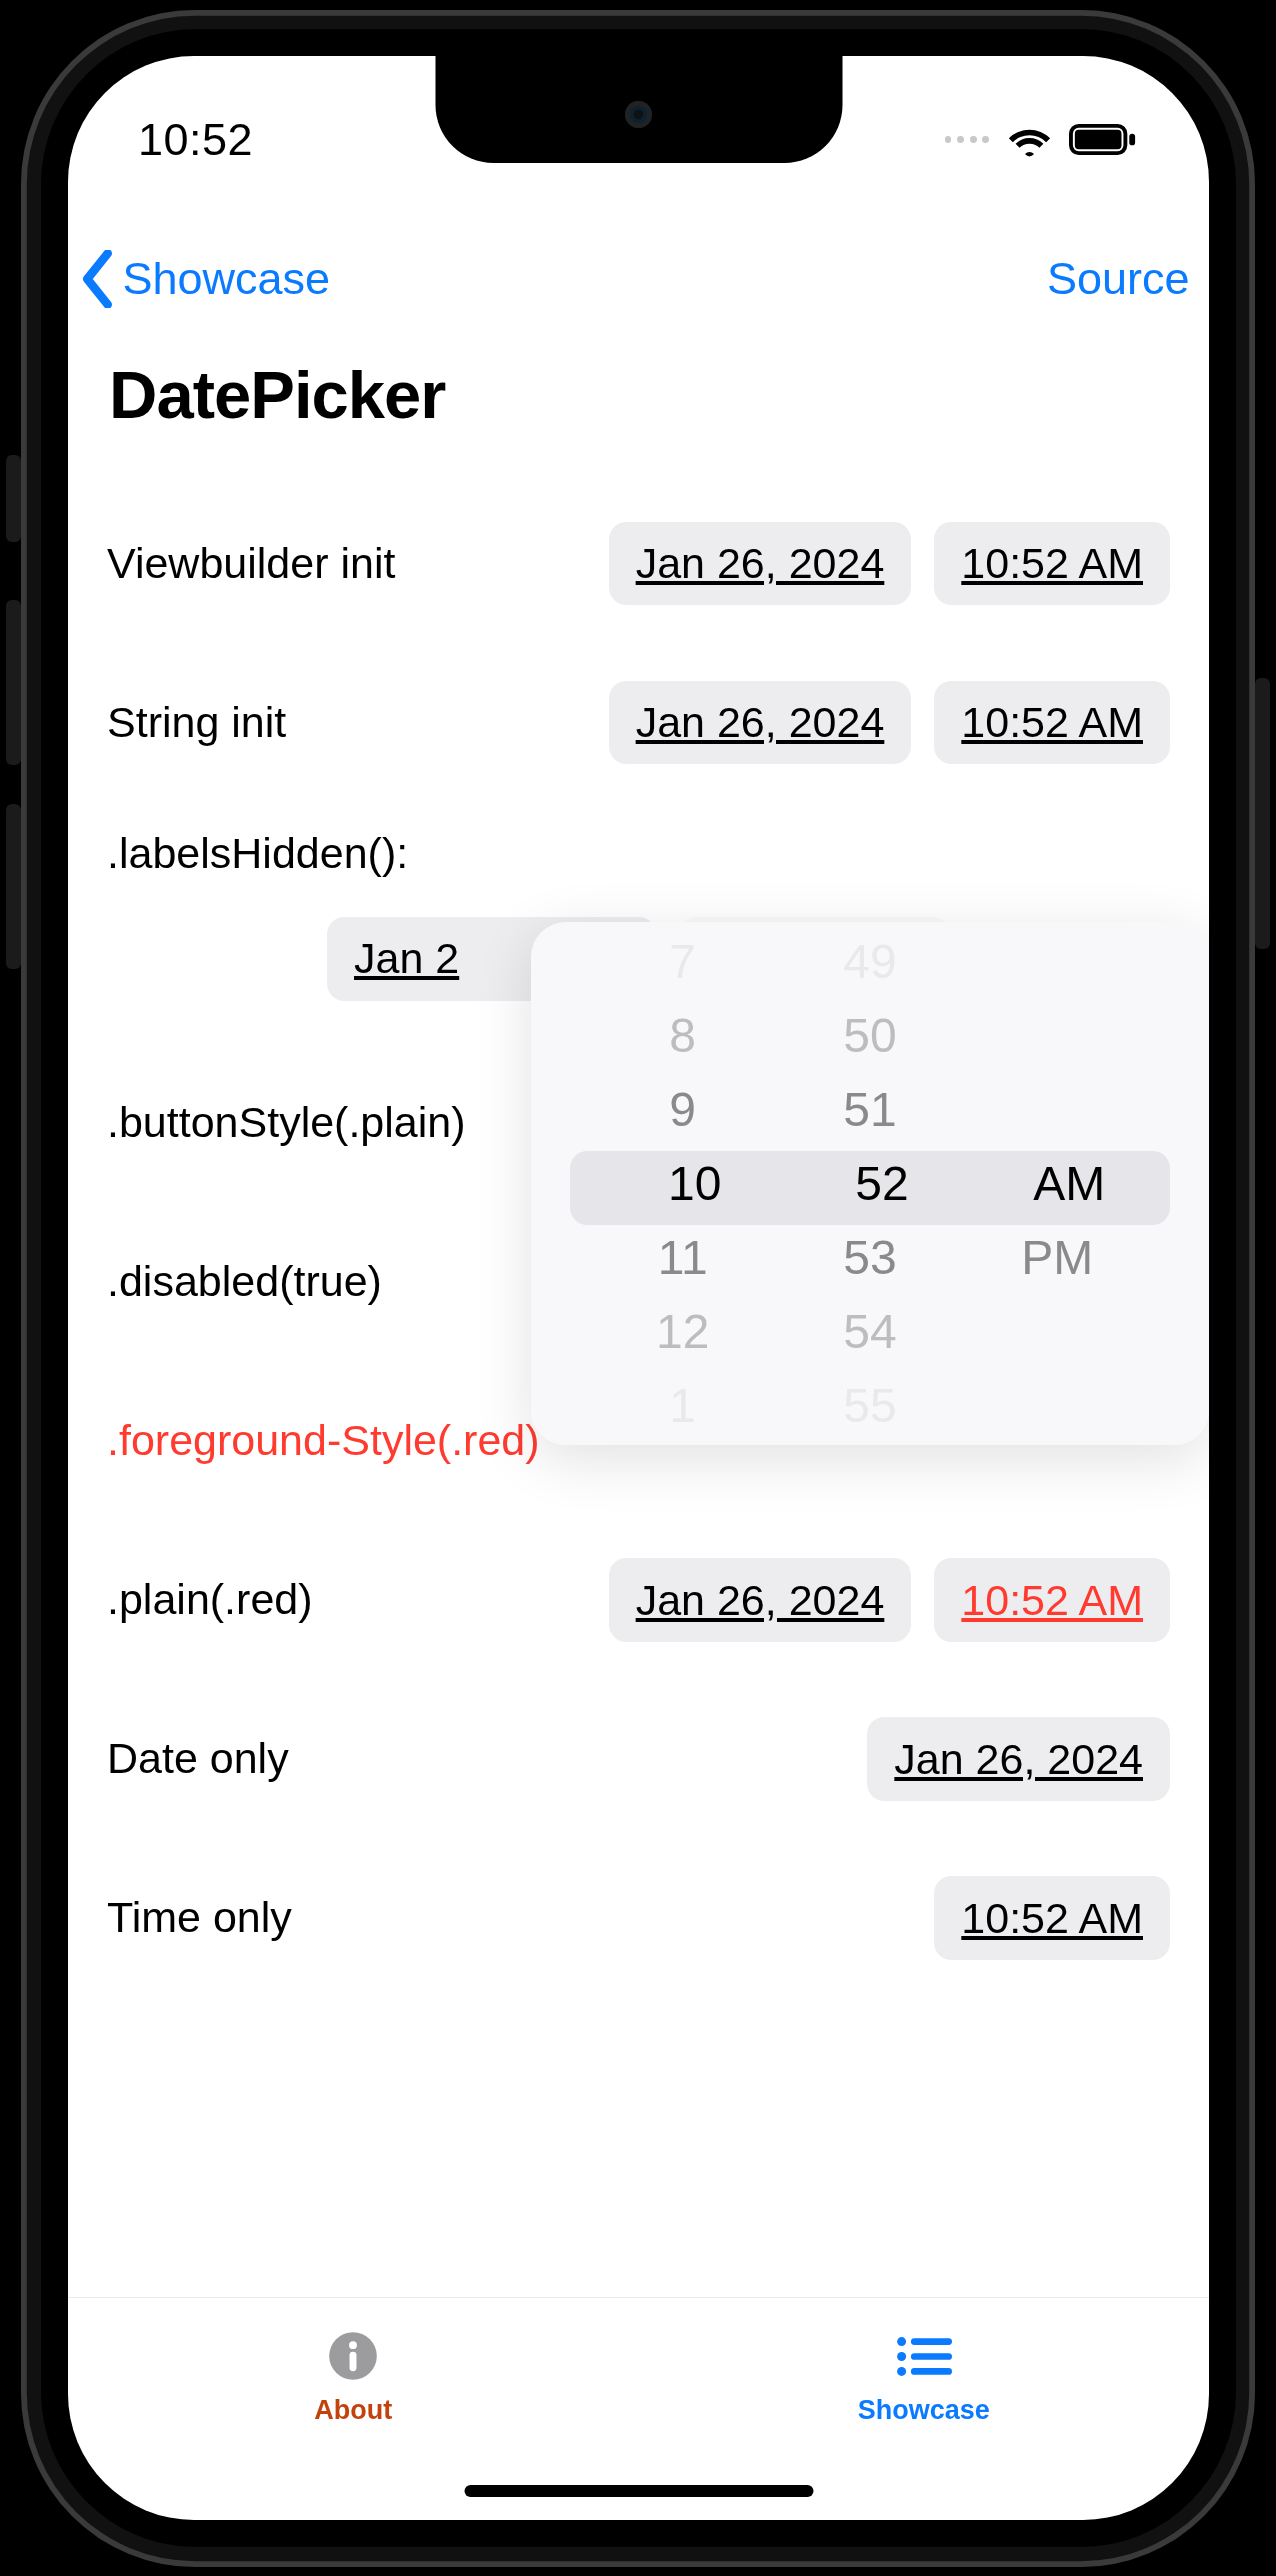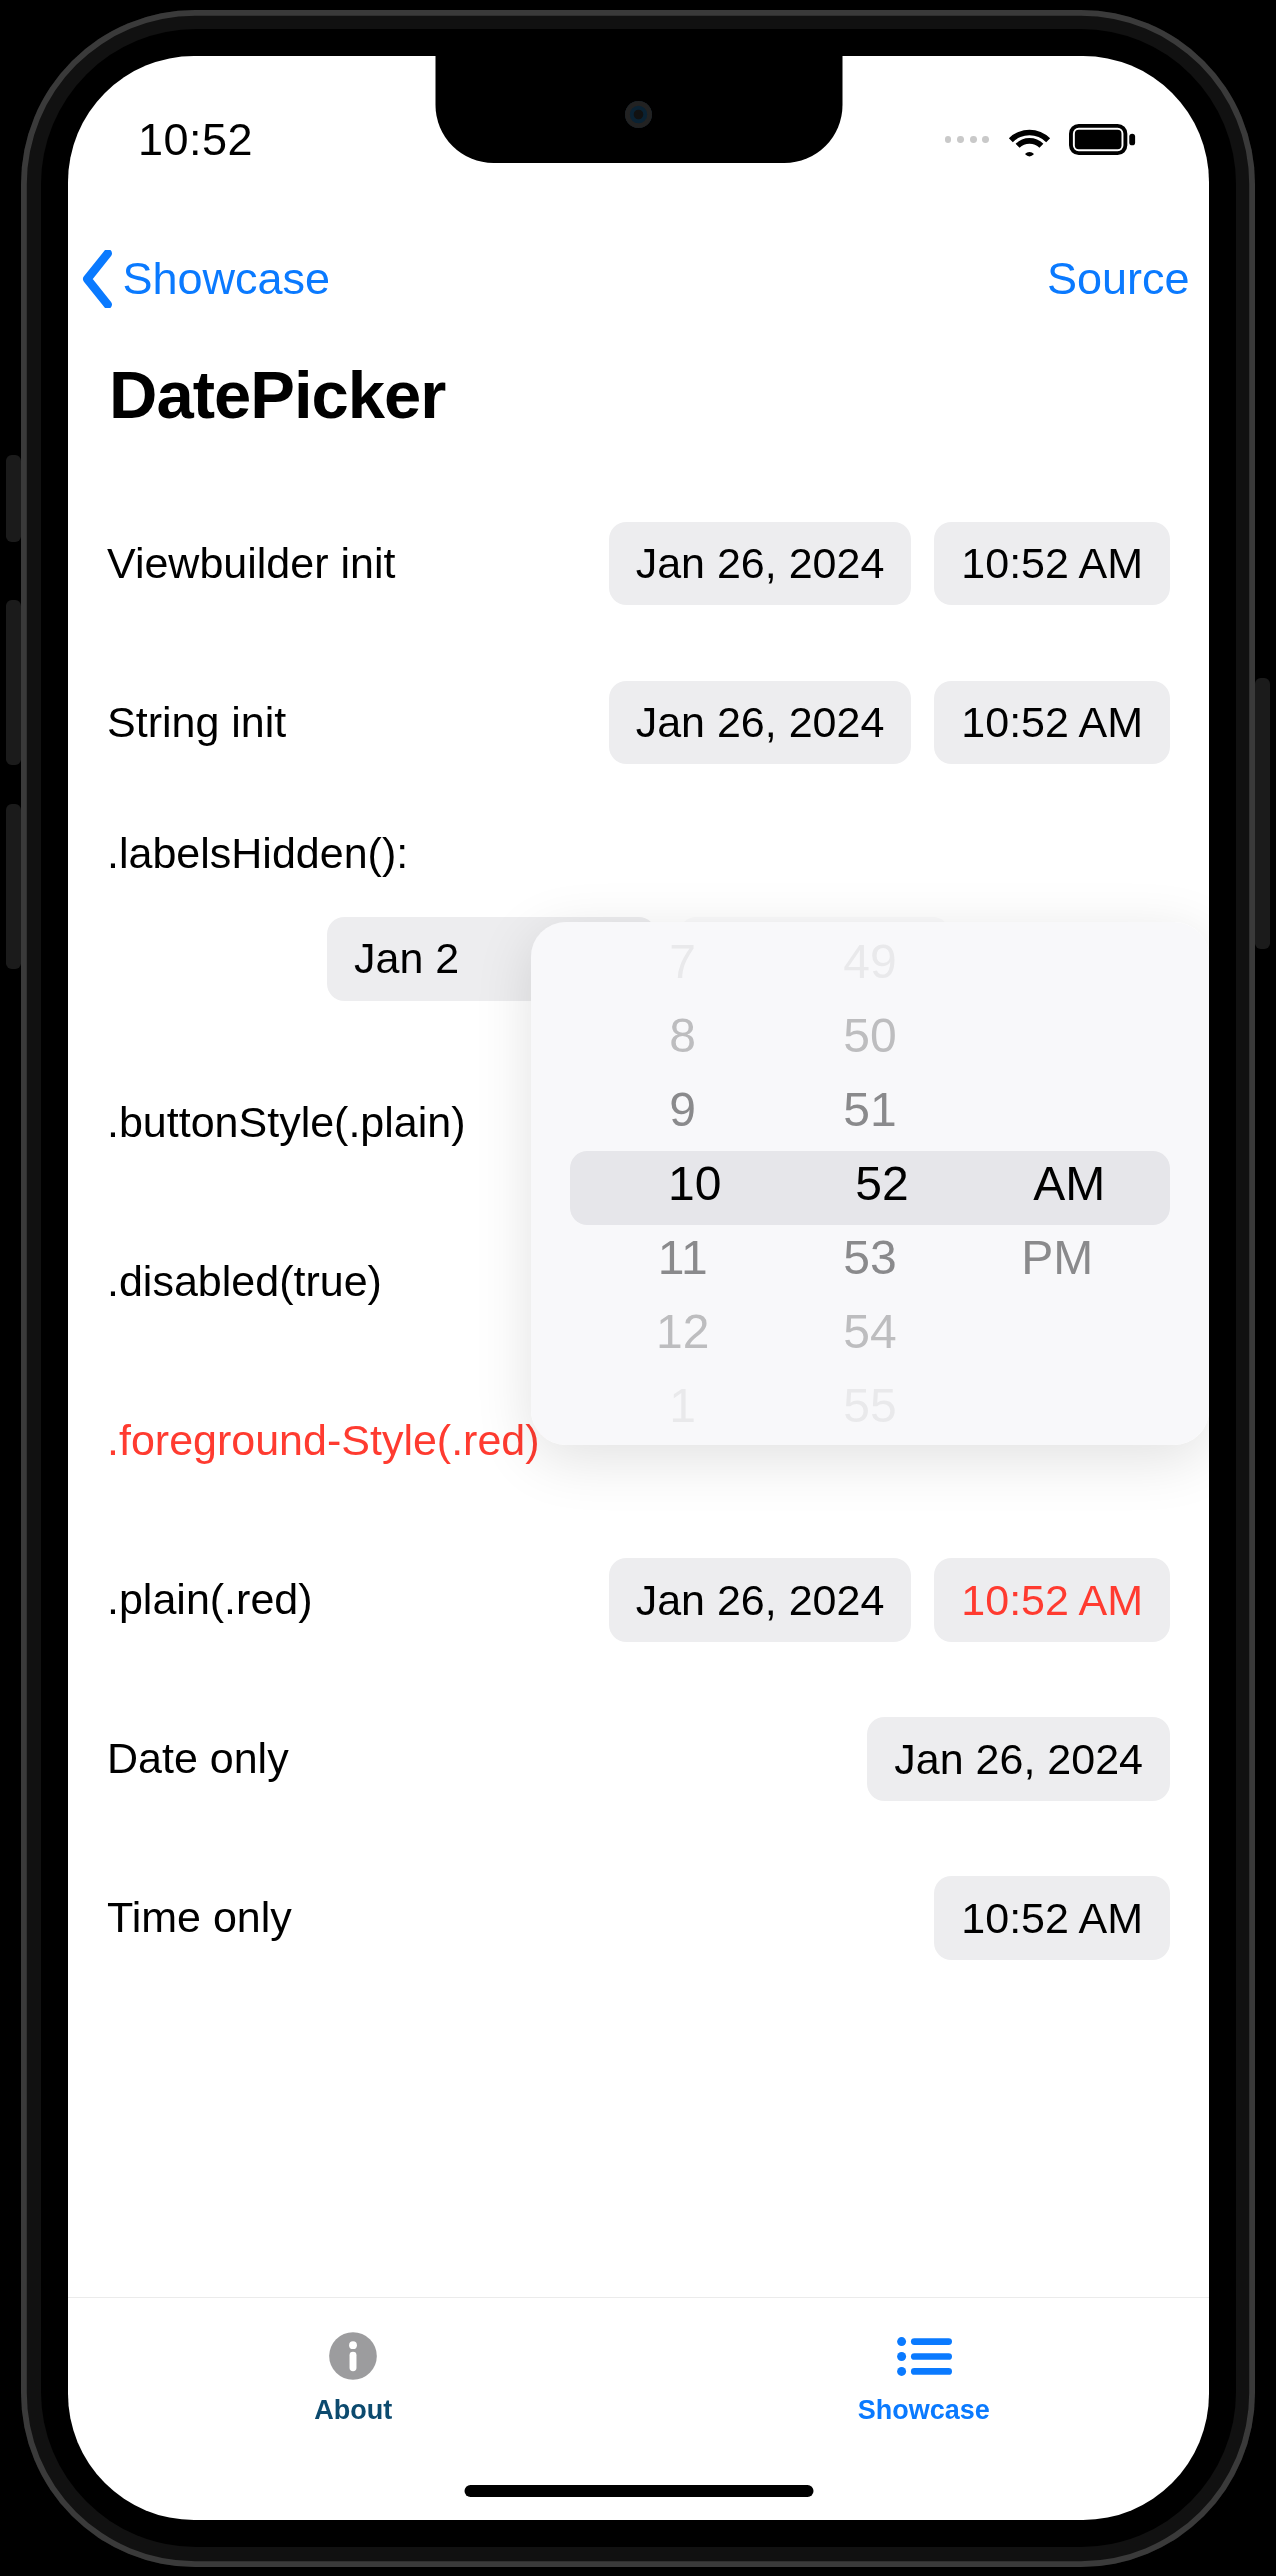--- a/index.html
+++ b/index.html
@@ -44,21 +44,21 @@
   .nav-back-label { font-size:45px; font-weight:400; color:#0a7aff; }
   .nav-right { font-size:45px; color:#0a7aff; }
   
   .large-title { position:absolute; top: 300px; left: 41px; font-size: 67px; font-weight:800; letter-spacing: -1px; }
   
   .content { position:absolute; top: 455px; left: 0; right: 0; padding: 0 39px; }
   .row { display:flex; align-items:center; justify-content:space-between; min-height: 105px; margin-bottom: 54px; }
   .row-label { font-size: 43px; font-weight: 400; color:#000; max-width: 445px; line-height: 1.2; }
   .row-label.red { color:#ff3b30; }
   .chips { display:flex; gap: 23px; }
-  .chip { background:#ededef; border-radius: 17.4px; padding: 17.4px 27px; font-size: 43px; color:#000; white-space:nowrap; }
+  .chip { background:#ededef; border-radius: 17.4px; padding: 17.4px 27px; font-size: 43px; color:#000; white-space:nowrap;text-decoration:underline; }
   .chip.red-text { color:#ff3b30; }
   .section-caption { text-align:left; font-size:43px; margin: 5.8px 0 39px; }
   .row-center { display:flex; justify-content:center; gap:23px; margin-bottom: 70px; }
   
   .popover {
     position:absolute; left: 463px; top: 866px; width: 678px; height: 523px;
     background: rgba(248,248,250,0.97); border-radius: 35px;
     box-shadow: 0 13.6px 58px rgba(0,0,0,0.12);
     backdrop-filter: blur(5.8px);
     overflow:hidden;
@@ -67,21 +67,21 @@
   .wheels { position:absolute; inset:0; display:flex; padding: 0 58px; }
   .wheel { flex:1; position:relative; display:flex; flex-direction:column; align-items:center; justify-content:center; }
   .wheel-item { height:74px; display:flex; align-items:center; justify-content:center; font-size:48px; color:#bdbdbf; }
   .wheel-item.near { color:#8a8a8c; }
   .wheel-item.sel { color:#000; font-weight:500;margin-left:24px; }
   
   .tabbar { position:absolute; left:0; right:0; bottom:0; height: 223px; border-top: 1px solid rgba(0,0,0,0.08); display:flex; }
   .tab { flex:1; display:flex; flex-direction:column; align-items:center; justify-content:flex-start; padding-top: 29px; gap: 9.7px; }
   .tab .icon { width:58px; height:58px; display:flex; align-items:center; justify-content:center; }
   .tab-label { font-size:27px; font-weight:600; }
-  .tab.inactive .tab-label { color:#0c4a6e; }
+  .tab.inactive .tab-label { color:#c2410c; }
   .tab.inactive .icon { color:#9c9c9e; }
   .tab.active .tab-label { color:#0a7aff; }
   .tab.active .icon { color:#0a7aff; }
   .home-indicator { position:absolute; bottom:23px; left:50%; transform:translateX(-50%); width:349px; height:11.6px; background:#000; border-radius:9.7px; }
 </style>
 </head>
 <body>
 
 <div class="stage">
   <div class="phone-frame"></div>

